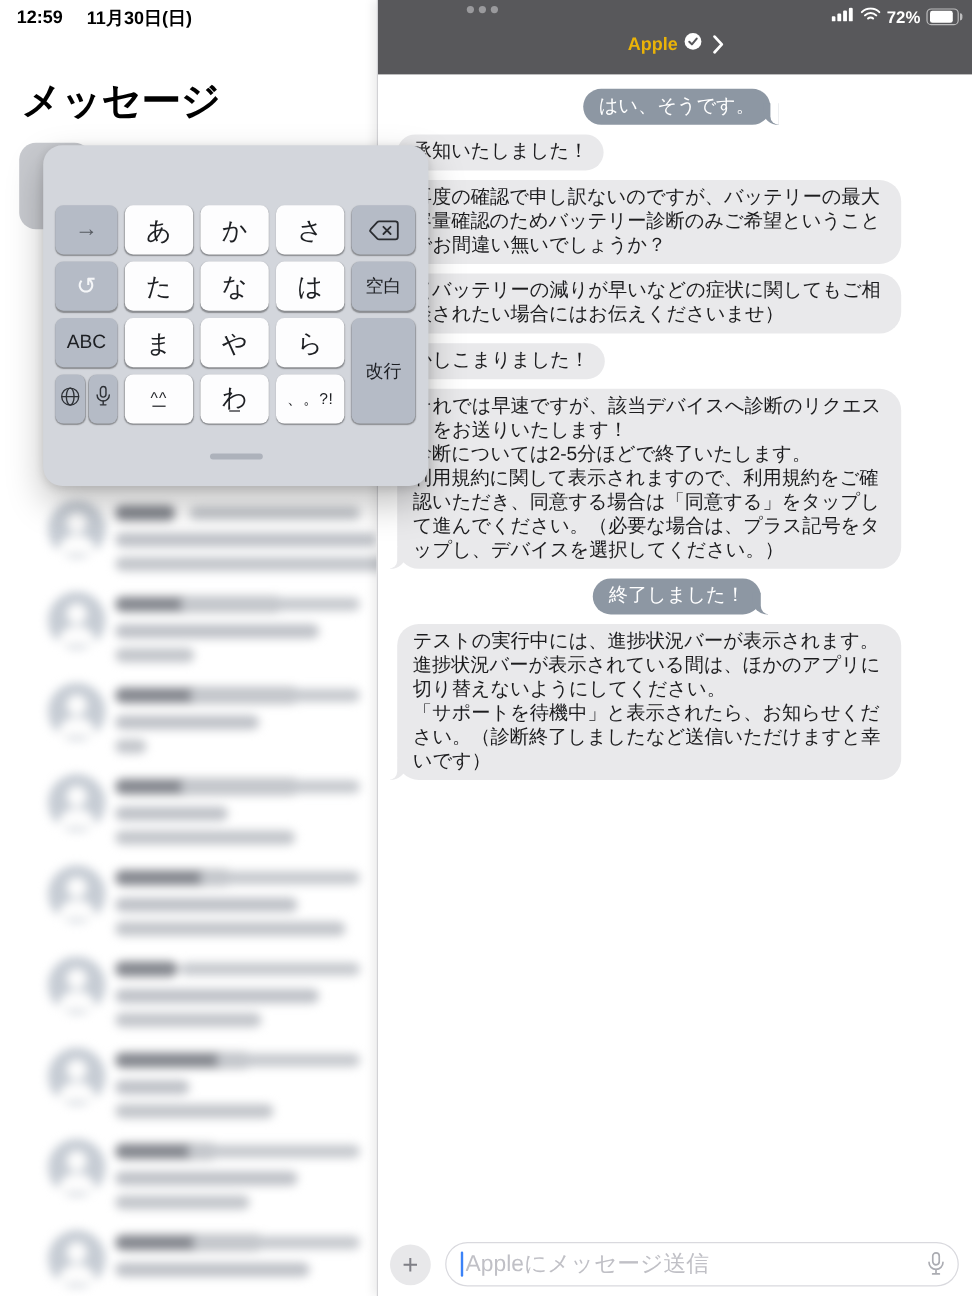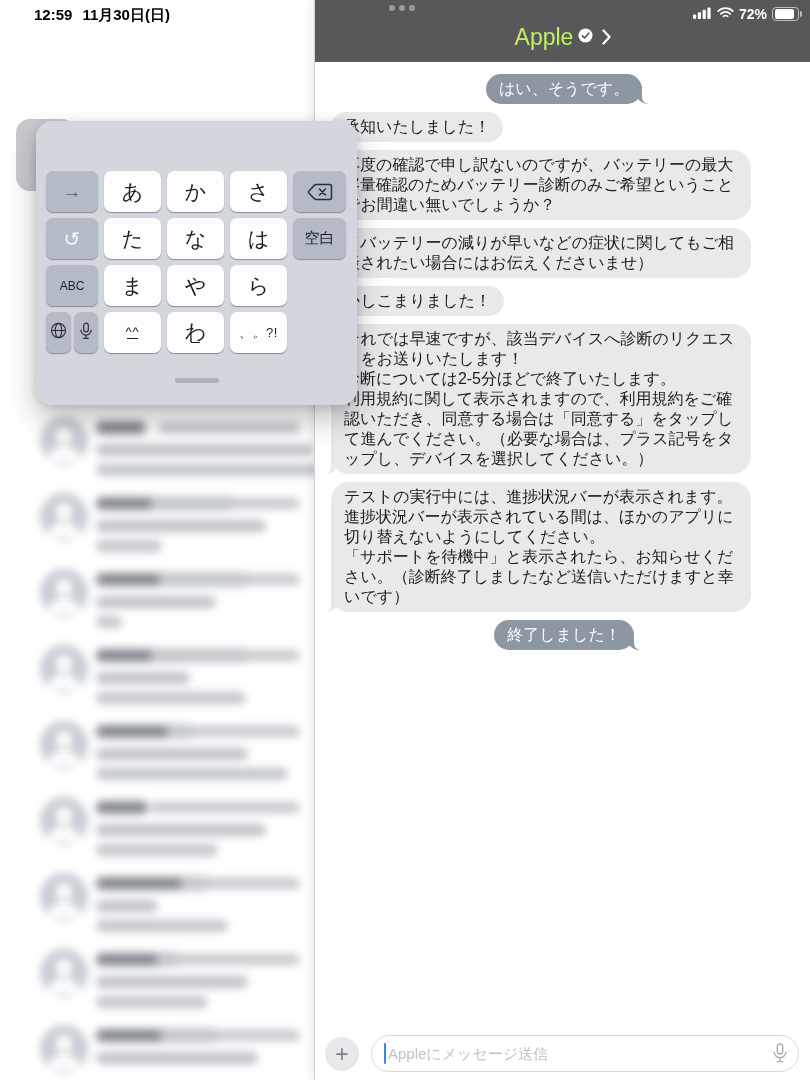--- a/index.html
+++ b/index.html
@@ -3,42 +3,42 @@
 <meta charset="utf-8">
 <style>
   html,body{margin:0;padding:0;}
   body{
     width:810px;height:1080px;position:relative;overflow:hidden;
     background:#fff;font-family:"Liberation Sans",sans-serif;
     -webkit-font-smoothing:antialiased;
   }
   
   .left-panel{position:absolute;left:0;top:0;width:314px;height:1080px;background:#fff;z-index:1;}
-  .status-left{position:absolute;top:6px;left:14px;font-size:15px;color:#000;display:flex;gap:10px;margin-left:20px;}
+  .status-left{position:absolute;top:6px;left:14px;font-size:15px;color:#000;display:flex;gap:20px;}
   .status-left .t{font-weight:700;}
   .status-left .d{font-weight:600;}
   .lp-title{position:absolute;top:62px;left:18px;font-size:33px;font-weight:700;color:#000;letter-spacing:-0.5px;}
   .search-sliver{position:absolute;top:119px;left:16px;width:60px;height:72px;border-radius:14px;background:#c8cacf;}
   .conv-list{position:absolute;top:410px;left:0;right:0;bottom:0;overflow:hidden;}
   .conv-row{position:relative;height:76px;}
   .conv-blur{position:absolute;inset:0;filter:blur(4px);}
   .conv-avatar{position:absolute;left:40px;top:7px;width:48px;height:48px;}
   .bar{position:absolute;border-radius:6px;}
   .bar.name{left:96px;top:11px;height:13px;background:#85888f;}
   .bar.time{right:14px;top:12px;height:11px;background:#c6c9ce;}
   .bar.l1{left:96px;top:34px;height:12px;background:#bfc2c8;}
   .bar.l2{left:96px;top:54px;height:12px;background:#c3c6cb;}
   
   .right-panel{position:absolute;left:314px;top:0;width:496px;height:1080px;background:#fff;z-index:2;
     border-left:1px solid #d2d2d5;box-shadow:-3px 0 8px rgba(0,0,0,0.08);}
   .rp-header{position:absolute;top:0;left:0;right:0;height:62px;background:#58585b;}
   .mt-dots{position:absolute;top:5px;left:74px;display:flex;gap:4px;}
   .mt-dots i{width:6px;height:6px;border-radius:50%;background:#9a9a9d;}
   .rp-title-wrap{position:absolute;top:0;left:0;right:0;height:62px;display:flex;align-items:center;justify-content:center;gap:5px;padding-top:12px;box-sizing:border-box;}
-  .rp-title{color:#bef264;font-size:23px;font-weight:400;}
+  .rp-title{color:#eab308;font-size:15px;font-weight:700;}
   .rp-chevron{margin-left:4px;display:flex;align-items:center;}
   
   .status-right{position:absolute;top:6px;right:12px;display:flex;align-items:center;gap:5px;height:16px;}
   .batt-pct{color:#fff;font-size:14px;font-weight:600;}
   .battery{position:relative;width:25px;height:12.5px;border:1px solid rgba(255,255,255,0.6);border-radius:4px;}
   .battery .fill{position:absolute;left:1.5px;top:1.5px;bottom:1.5px;width:76%;background:#fff;border-radius:2px;}
   .battery .nub{position:absolute;right:-4px;top:3.5px;width:2.5px;height:5.5px;background:rgba(255,255,255,0.6);border-radius:0 2px 2px 0;}
   
   .msg-area{position:absolute;top:62px;left:0;right:0;bottom:52px;overflow:hidden;padding:12px 14px 0 16px;box-sizing:border-box;}
   .msg-row{display:flex;margin-bottom:8px;}
@@ -49,58 +49,59 @@
   .bubble::before{content:"";position:absolute;bottom:0;height:18px;width:13px;}
   .bubble.received::before{left:-6.5px;background:#e9e9eb;border-bottom-right-radius:14px 12px;}
   .bubble.sent::before{right:-6.5px;background:#8d97a3;border-bottom-left-radius:14px 12px;}
   .bubble::after{content:"";position:absolute;bottom:0;width:7px;height:19px;background:#fff;}
   .bubble.received::after{left:-7px;border-bottom-right-radius:9px;}
   .bubble.sent::after{right:-7px;border-bottom-left-radius:9px;}
   
   .composer{position:absolute;left:0;right:0;bottom:0;height:52px;background:#fff;z-index:3;}
   .plus-btn{position:absolute;left:10px;top:9px;width:34px;height:34px;border-radius:50%;background:#e8e8ea;display:flex;align-items:center;justify-content:center;font-size:23px;font-weight:300;color:#7f7f86;line-height:1;}
   .msg-input-wrap{position:absolute;left:56px;right:12px;top:7px;height:37px;}
-  .msg-input{width:100%;height:100%;box-sizing:border-box;border:1.5px solid #d9d9de;border-radius:19px;background:#fff;outline:none;font-size:15px;padding:0 36px 0 16px;color:#1c1c1e;font-family:inherit;}
+  .msg-input{width:100%;height:100%;box-sizing:border-box;border:1.5px solid #d9d9de;border-radius:19px;background:#fff;outline:none;font-size:19px;padding:0 36px 0 16px;color:#1c1c1e;font-family:inherit;}
   .msg-input::placeholder{color:#c0c0c6;}
   .caret{position:absolute;left:13px;top:8px;width:2px;height:21px;background:#3b82f7;border-radius:1px;}
   .mic-in-input{position:absolute;right:12px;top:8px;}
   
   .kbd{position:absolute;left:36px;top:121px;width:321px;height:284px;z-index:10;background:#d3d6dc;border-radius:16px;
     box-shadow:0 14px 30px rgba(0,0,0,0.25),0 2px 8px rgba(0,0,0,0.12);}
   .kbd-candidate{height:50px;}
   .kbd-grid{display:grid;margin:0 10px;grid-template-columns:52px 57px 57px 57px 53px;grid-template-rows:41px 41px 41px 41px;gap:6px;
     grid-template-areas:"next a ka sa del" "undo ta na ha space" "abc ma ya ra ret" "intl kao wa punct ret";}
   .key{background:#fdfdfe;border-radius:7px;box-shadow:0 1px 1px rgba(0,0,0,0.35);display:flex;align-items:center;justify-content:center;font-size:21px;color:#1d1f23;position:relative;}
   .key.gray{background:#b5bbc6;}
   .k-next{grid-area:next;font-size:19px;color:#565a61;}
   .k-a{grid-area:a;} .k-ka{grid-area:ka;} .k-sa{grid-area:sa;}
   .k-del{grid-area:del;}
   .k-undo{grid-area:undo;font-size:20px;color:#f5f6f8;}
   .k-ta{grid-area:ta;} .k-na{grid-area:na;} .k-ha{grid-area:ha;}
   .k-space{grid-area:space;font-size:15px;}
-  .k-abc{grid-area:abc;font-size:12px;}
+  .k-abc{grid-area:abc;font-size:16px;}
   .k-ma{grid-area:ma;} .k-ya{grid-area:ya;} .k-ra{grid-area:ra;}
   .k-ret{grid-area:ret;font-size:15px;}
   .k-intl{grid-area:intl;display:flex;gap:3px;}
   .k-intl .mini{flex:1;background:#b5bbc6;border-radius:7px;box-shadow:0 1px 1px rgba(0,0,0,0.35);display:flex;align-items:center;justify-content:center;}
   .k-kao{grid-area:kao;flex-direction:column;font-size:13px;letter-spacing:1px;line-height:11px;}
   .k-kao .ubar{width:11px;height:1.6px;background:#1d1f23;margin-top:1px;}
   .k-wa{grid-area:wa;flex-direction:column;line-height:20px;}
   .k-wa .ubar{width:9px;height:1.6px;background:#1d1f23;margin-top:0;}
   .k-punct{grid-area:punct;font-size:13px;letter-spacing:0.5px;}
   .kbd-handle{width:44px;height:5px;border-radius:3px;background:#adb2bb;margin:25px auto 0;}
 </style>
 </head>
 <body>
 
 <div class="left-panel">
   <div class="status-left">
     <span class="t">12:59</span>
     <span class="d">11月30日(日)</span>
   </div>
+  <div class="lp-title">メッセージ</div>
   <div class="search-sliver"></div>
   <div class="conv-list">
       <div class="conv-row">
         <div class="conv-blur">
           <span class="conv-avatar"><svg viewBox="0 0 48 48" width="48" height="48">
               <circle cx="24" cy="24" r="24" fill="#c6ccd4"></circle>
               <circle cx="24" cy="18.5" r="8.5" fill="#fdfdfd"></circle>
               <path d="M7 45 C9 33 16 28.5 24 28.5 S39 33 41 45 Z" fill="#fdfdfd"></path>
             </svg></span>
           <div class="bar name" style="width:50px"></div>
@@ -274,27 +275,27 @@
         <div class="bubble received">（バッテリーの減りが早いなどの症状に関してもご相談されたい場合にはお伝えくださいませ）</div>
       </div>
       <div class="msg-row received">
         <div class="bubble received">かしこまりました！</div>
       </div>
       <div class="msg-row received">
         <div class="bubble received">それでは早速ですが、該当デバイスへ診断のリクエストをお送りいたします！
 診断については2-5分ほどで終了いたします。
 利用規約に関して表示されますので、利用規約をご確認いただき、同意する場合は「同意する」をタップして進んでください。（必要な場合は、プラス記号をタップし、デバイスを選択してください。）</div>
       </div>
+      <div class="msg-row sent">
+        <div class="bubble sent">終了しました！</div>
+      </div>
       <div class="msg-row received">
         <div class="bubble received">テストの実行中には、進捗状況バーが表示されます。
 進捗状況バーが表示されている間は、ほかのアプリに切り替えないようにしてください。
 「サポートを待機中」と表示されたら、お知らせください。（診断終了しましたなど送信いただけますと幸いです）</div>
-      </div>
-      <div class="msg-row sent">
-        <div class="bubble sent">終了しました！</div>
       </div>
     </div>
 
   <div class="composer">
     <div class="plus-btn">+</div>
     <div class="msg-input-wrap">
       <input class="msg-input" type="text" placeholder="Appleにメッセージ送信" style="">
       <div class="caret"></div>
       <span class="mic-in-input">
         <svg width="14" height="20" viewBox="0 0 14 20" fill="none" stroke="#abacb2" stroke-width="1.4" stroke-linecap="round">
@@ -323,20 +324,21 @@
     </div>
     <div class="key gray k-undo">↺</div>
     <div class="key k-ta">た</div>
     <div class="key k-na">な</div>
     <div class="key k-ha">は</div>
     <div class="key gray k-space">空白</div>
     <div class="key gray k-abc">ABC</div>
     <div class="key k-ma">ま</div>
     <div class="key k-ya">や</div>
     <div class="key k-ra">ら</div>
+    <div class="key gray k-ret">改行</div>
     <div class="k-intl">
       <div class="mini">
         <span>
           <svg width="17" height="17" viewBox="0 0 18 18" fill="none" stroke="#2e3136" stroke-width="1.2">
               <circle cx="9" cy="9" r="7.5"></circle>
               <ellipse cx="9" cy="9" rx="3.4" ry="7.5"></ellipse>
               <path d="M1.5 9 h15"></path>
             </svg>
         </span>
       </div>

